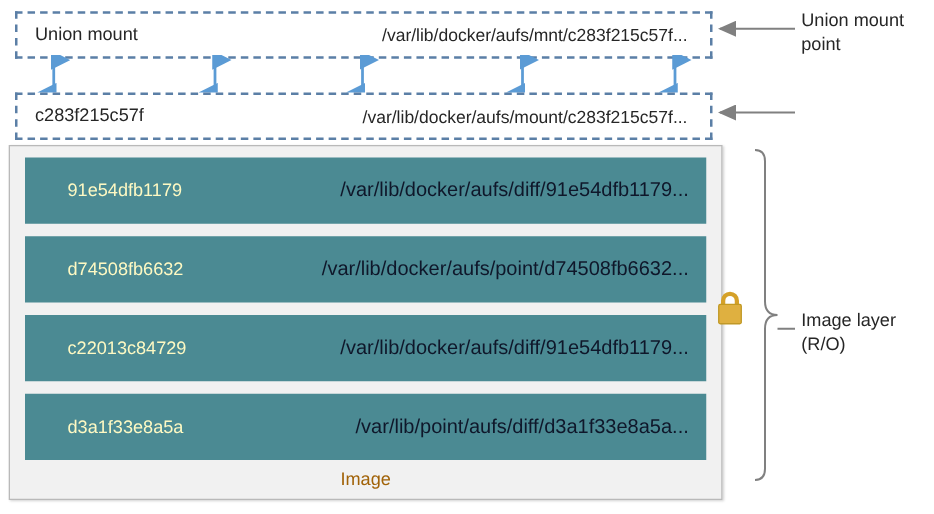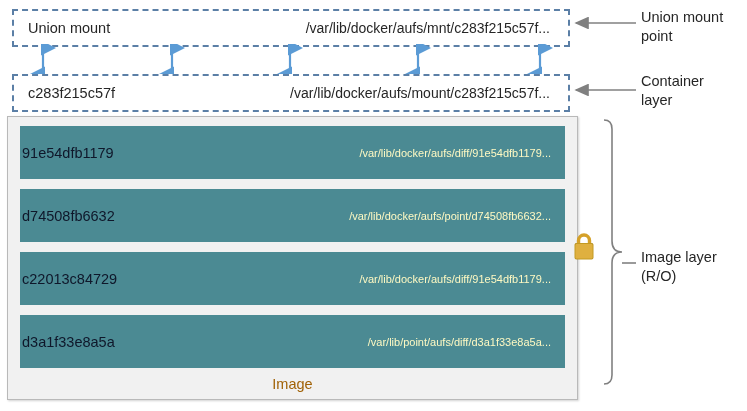--- a/index.html
+++ b/index.html
@@ -79,34 +79,34 @@
     height: 53px;
     background: #4b8a93;
   }
   #layer-0 { top: 9px; }
   #layer-1 { top: 72px; }
   #layer-2 { top: 135px; }
   #layer-3 { top: 198px; }
 
   .layer-bar .layer-id {
     position: absolute;
-    left: 2px;
-    top: 50%;
-    transform: translateY(-50%);
-    font-size: 14.5px;
+    left: 34px;
+    top: 50%;
+    transform: translateY(-50%);
+    font-size: 14.5px;
+    color: #fef9c3;
+    white-space: nowrap;
+  }
+  .layer-bar .layer-path {
+    position: absolute;
+    right: 14px;
+    top: 50%;
+    transform: translateY(-50%);
+    font-size: 16px;
     color: #0f172a;
-    white-space: nowrap;
-  }
-  .layer-bar .layer-path {
-    position: absolute;
-    right: 14px;
-    top: 50%;
-    transform: translateY(-50%);
-    font-size: 11px;
-    color: #fef9c3;
     white-space: nowrap;
   }
 
   #image-caption {
     position: absolute;
     left: 0;
     right: 0;
     bottom: 7px;
     text-align: center;
     font-size: 14.5px;
@@ -228,19 +228,17 @@
              q0 11 10 11
              q-10 0 -10 11
              v112
              q0 9 -8 9" fill="none" stroke="#808080" stroke-width="1.6"></path>
     <line x1="622" y1="263" x2="636" y2="263" stroke="#808080" stroke-width="1.6"></line>
   </svg>
 
   <div class="annotation" id="ann-union">Union mount
 point</div>
 
-  <div class="annotation" id="ann-container">Container
-layer</div>
 
   <div class="annotation" id="ann-image-layers">Image layer
 (R/O)</div>
 
 </div>
 
 </body></html>

